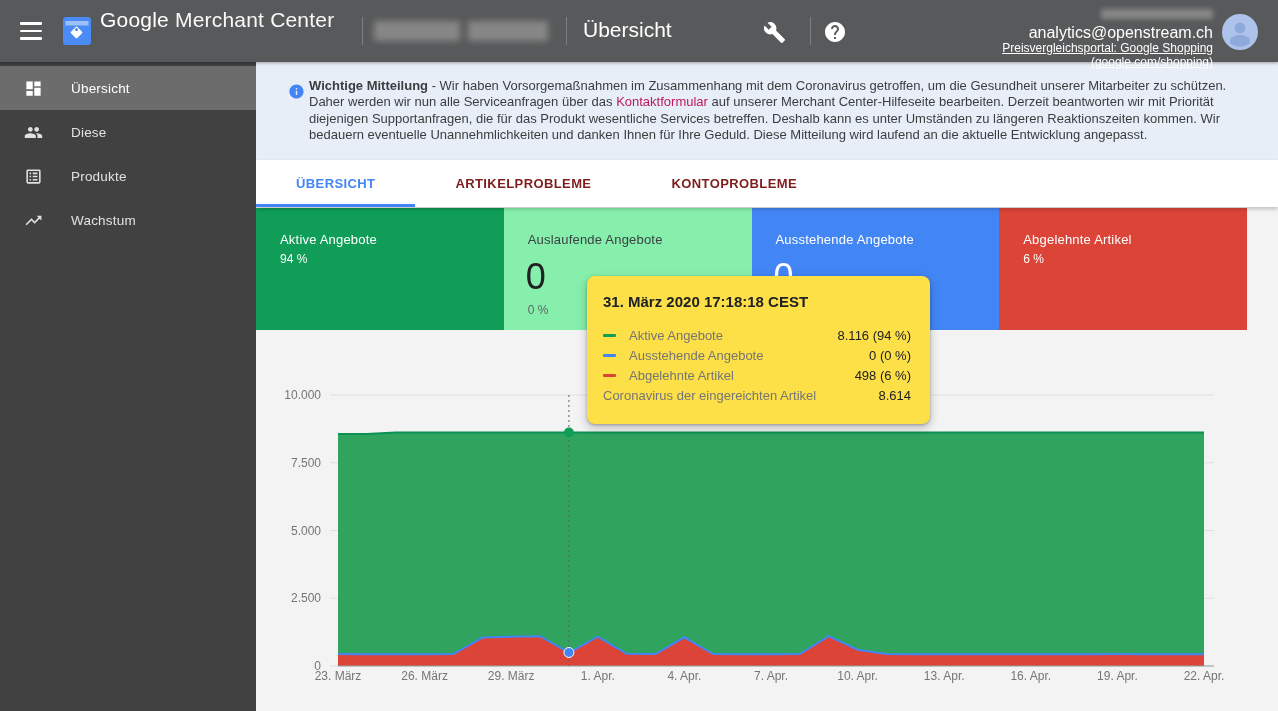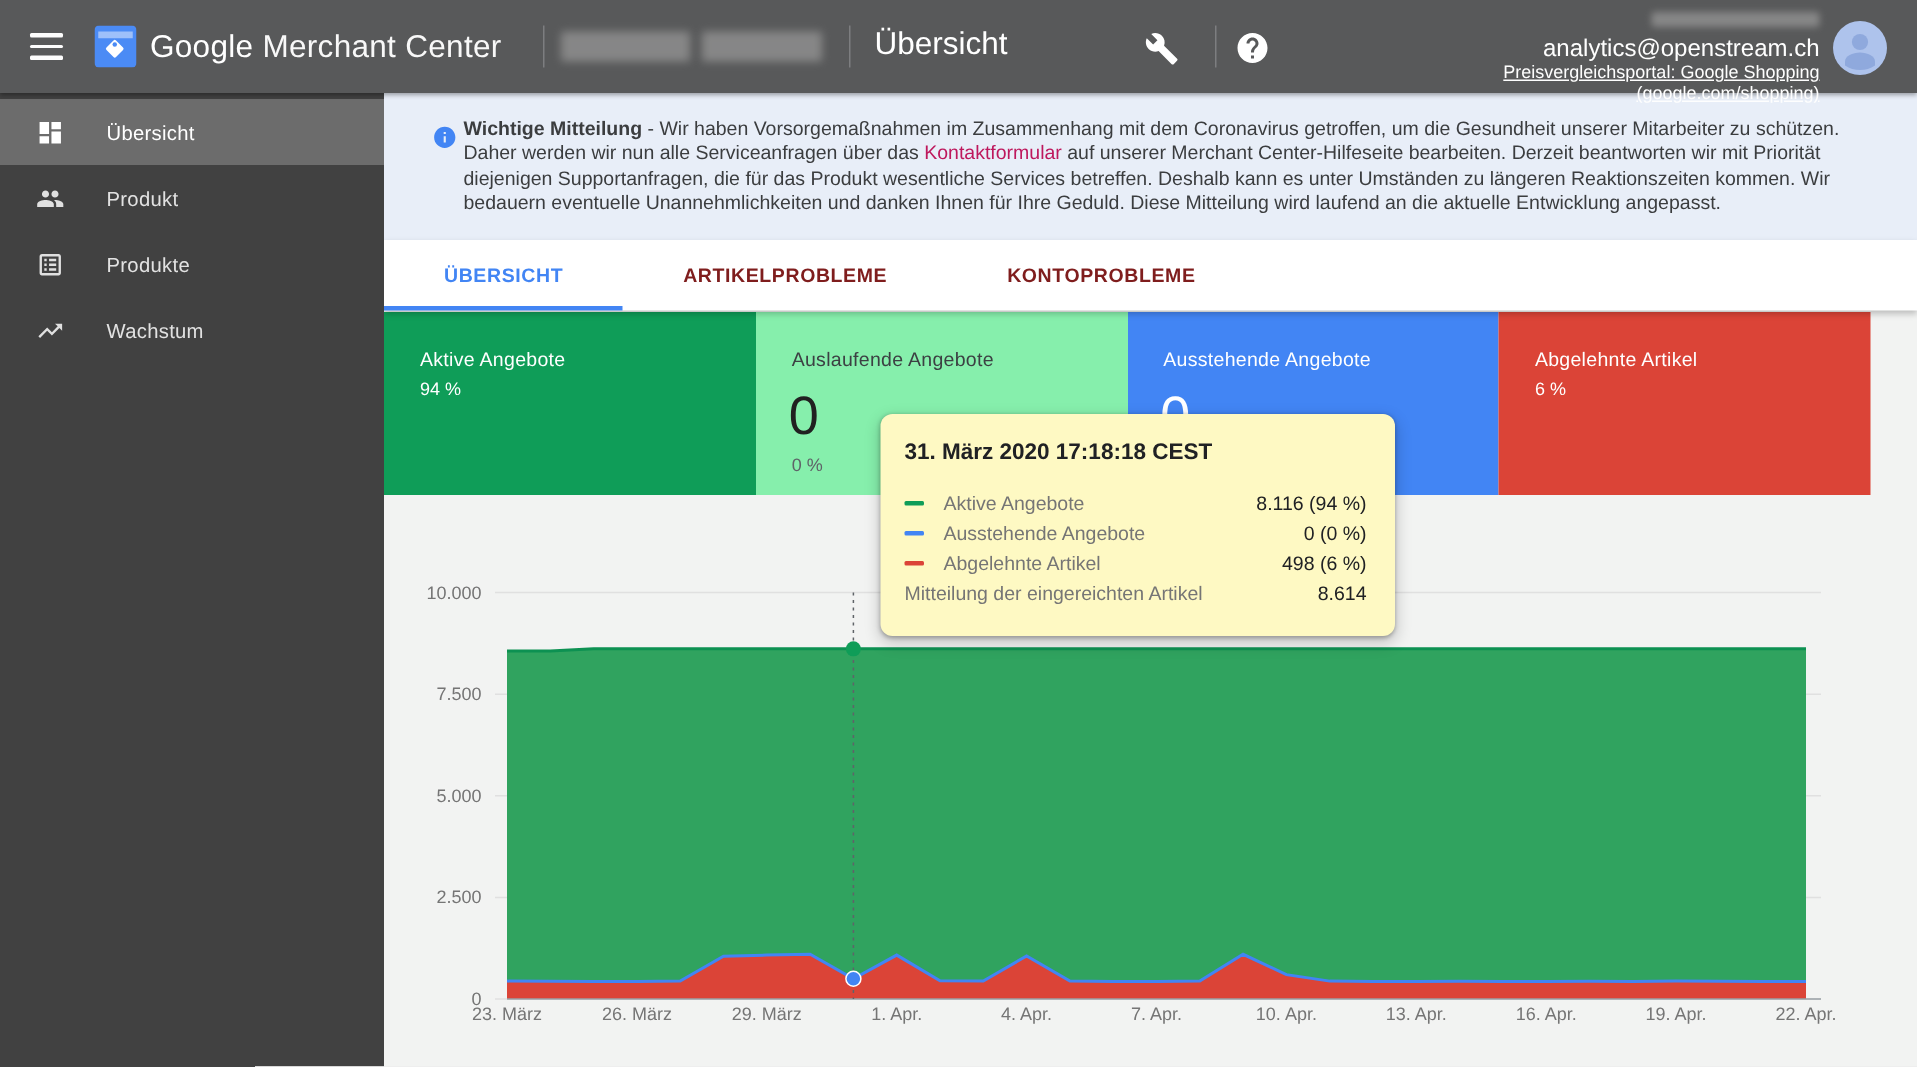--- a/index.html
+++ b/index.html
@@ -9,21 +9,21 @@
     background:#f2f3f2; font-family:"Liberation Sans", sans-serif;
   }
   
   .header {
     position:absolute; top:0; left:0; width:1278px; height:62px;
     background:#58595a; z-index:30; box-shadow:0 1px 3px rgba(0,0,0,.35);
   }
   .hamburger { position:absolute; left:20px; top:22px; width:22px; height:18px; border:none; background:transparent; cursor:pointer; }
   .hamburger span { display:block; width:22px; height:2.5px; background:#fdfdfd; margin-bottom:5px; border-radius:1px; }
   .logo { position:absolute; left:63px; top:17px; width:28px; height:28px; }
-  .brand { position:absolute; left:100px; top:20px; font-size:21px; color:#fff; letter-spacing:.2px; white-space:nowrap; }
+  .brand { position:absolute; left:100px; top:8px; font-size:21px; color:#fff; letter-spacing:.2px; white-space:nowrap; }
   .brand .g { font-weight:500; }
   .brand .rest { font-weight:400; opacity:.96; }
   .hdr-divider { position:absolute; top:17px; width:1px; height:28px; background:#7d7e80; }
   .masked-account { position:absolute; left:374px; top:21px; width:180px; height:20px; }
   .masked-account i { position:absolute; top:0; height:20px; background:#8f8f8f; border-radius:2px; filter:blur(3px); opacity:.85; }
   .masked-account i.b1 { left:0; width:86px; }
   .masked-account i.b2 { left:94px; width:80px; }
   .page-title { position:absolute; left:583px; top:18px; font-size:21px; color:#fff; font-weight:400; }
   .hdr-icon-btn { position:absolute; border:none; background:transparent; cursor:pointer; padding:0; }
   .hdr-icon-btn svg { display:block; fill:#fff; }
@@ -61,21 +61,21 @@
   .card.light { color:#3c4043; }
   .card.light .c-value { color:#212121; }
   .card.light .c-pct { color:#5f6368; }
   
   .chart { position:absolute; left:256px; top:330px; width:1022px; height:381px; z-index:4; }
   .chart svg { display:block; }
   .chart text { font-family:"Liberation Sans", sans-serif; font-size:12px; fill:#757575; }
   
   .tooltip {
     position:absolute; left:587px; top:276px; width:343px; height:148px;
-    background:#fef9c3; border-radius:8px; z-index:40;
+    background:#fde047; border-radius:8px; z-index:40;
     box-shadow:0 1px 3px rgba(0,0,0,.28), 0 4px 10px 1px rgba(0,0,0,.18);
     padding:17px 19px 0 16px;
   }
   .tooltip .tt-title { font-size:15px; font-weight:bold; color:#202124; margin-bottom:15px; }
   .tt-row { display:flex; align-items:center; height:20px; }
   .tt-dash { width:13px; height:3px; border-radius:1px; margin-right:13px; flex:none; }
   .tt-dash.none { background:transparent !important; width:0; margin-right:0; }
   .tt-label { font-size:13px; color:#757575; }
   .tt-value { margin-left:auto; font-size:13px; color:#202124; }
 </style>
@@ -139,21 +139,21 @@
     <div class="nav-item selected">
       <svg viewBox="0 0 24 24">
           <path d="M3 13h8V3H3v10zm0 8h8v-6H3v6zm10 0h8V11h-8v10zm0-18v6h8V3h-8z"></path>
         </svg>
       <span class="nav-label">Übersicht</span>
     </div>
     <div class="nav-item">
       <svg viewBox="0 0 24 24">
           <path d="M16 11c1.66 0 2.99-1.34 2.99-3S17.66 5 16 5c-1.66 0-3 1.34-3 3s1.34 3 3 3zm-8 0c1.66 0 2.99-1.34 2.99-3S9.66 5 8 5C6.34 5 5 6.34 5 8s1.34 3 3 3zm0 2c-2.33 0-7 1.17-7 3.5V19h14v-2.5c0-2.33-4.67-3.5-7-3.5zm8 0c-.29 0-.62.02-.97.05 1.16.84 1.97 1.97 1.97 3.45V19h6v-2.5c0-2.33-4.67-3.5-7-3.5z"></path>
         </svg>
-      <span class="nav-label">Produkt</span>
+      <span class="nav-label">Diese</span>
     </div>
     <div class="nav-item">
       <svg viewBox="0 0 24 24">
           <path d="M19 5v14H5V5h14m0-2H5c-1.1 0-2 .9-2 2v14c0 1.1.9 2 2 2h14c1.1 0 2-.9 2-2V5c0-1.1-.9-2-2-2zM7 7h2v2H7zm0 4h2v2H7zm0 4h2v2H7zm4-8h6v2h-6zm0 4h6v2h-6zm0 4h6v2h-6z"></path>
         </svg>
       <span class="nav-label">Produkte</span>
     </div>
     <div class="nav-item">
       <svg viewBox="0 0 24 24">
           <path d="M16 6l2.29 2.29-4.88 4.88-4-4L2 16.59 3.41 18l6-6 4 4 6.3-6.29L22 12V6z"></path>
@@ -244,18 +244,18 @@
       <span class="tt-label">Ausstehende Angebote</span>
       <span class="tt-value">0 (0 %)</span>
     </div>
     <div class="tt-row">
       <span class="tt-dash" style="background: rgb(219, 68, 55);"></span>
       <span class="tt-label">Abgelehnte Artikel</span>
       <span class="tt-value">498 (6 %)</span>
     </div>
     <div class="tt-row">
       <span class="tt-dash none"></span>
-      <span class="tt-label">Mitteilung der eingereichten Artikel</span>
+      <span class="tt-label">Coronavirus der eingereichten Artikel</span>
       <span class="tt-value">8.614</span>
     </div>
   </div>
 
 </div>
 
 </body></html>

